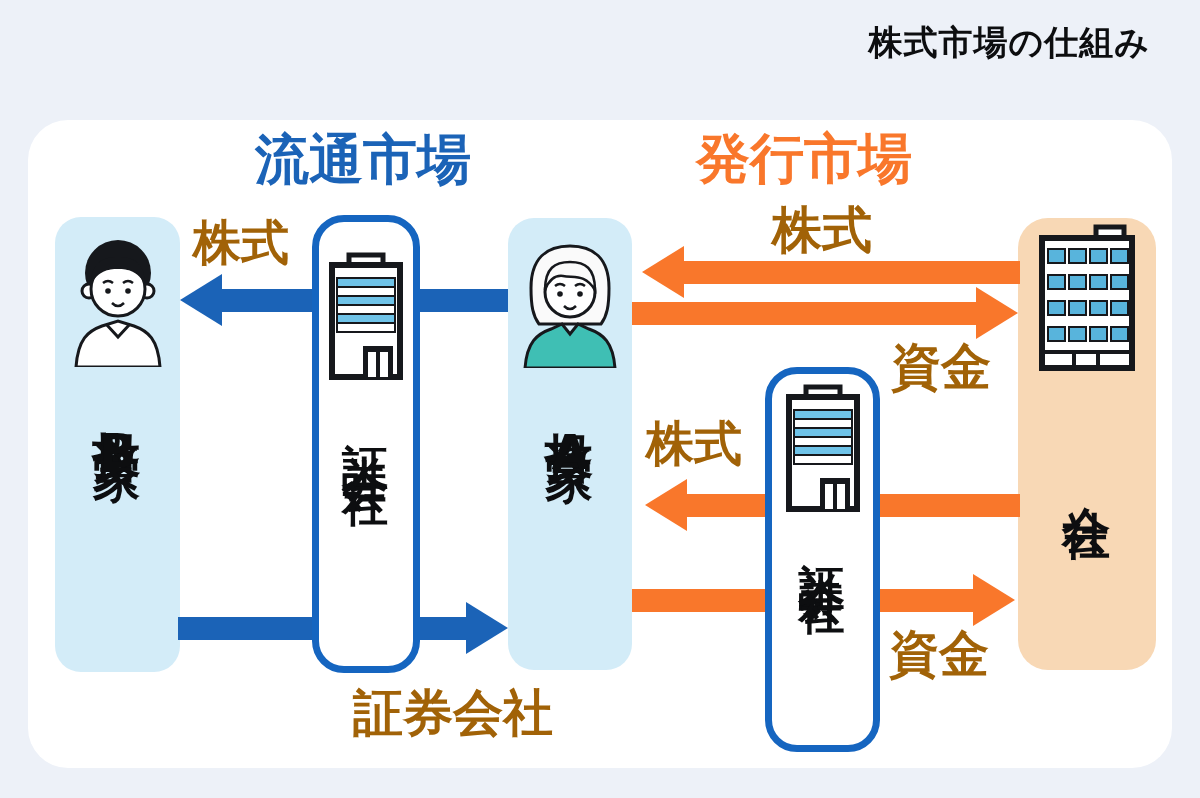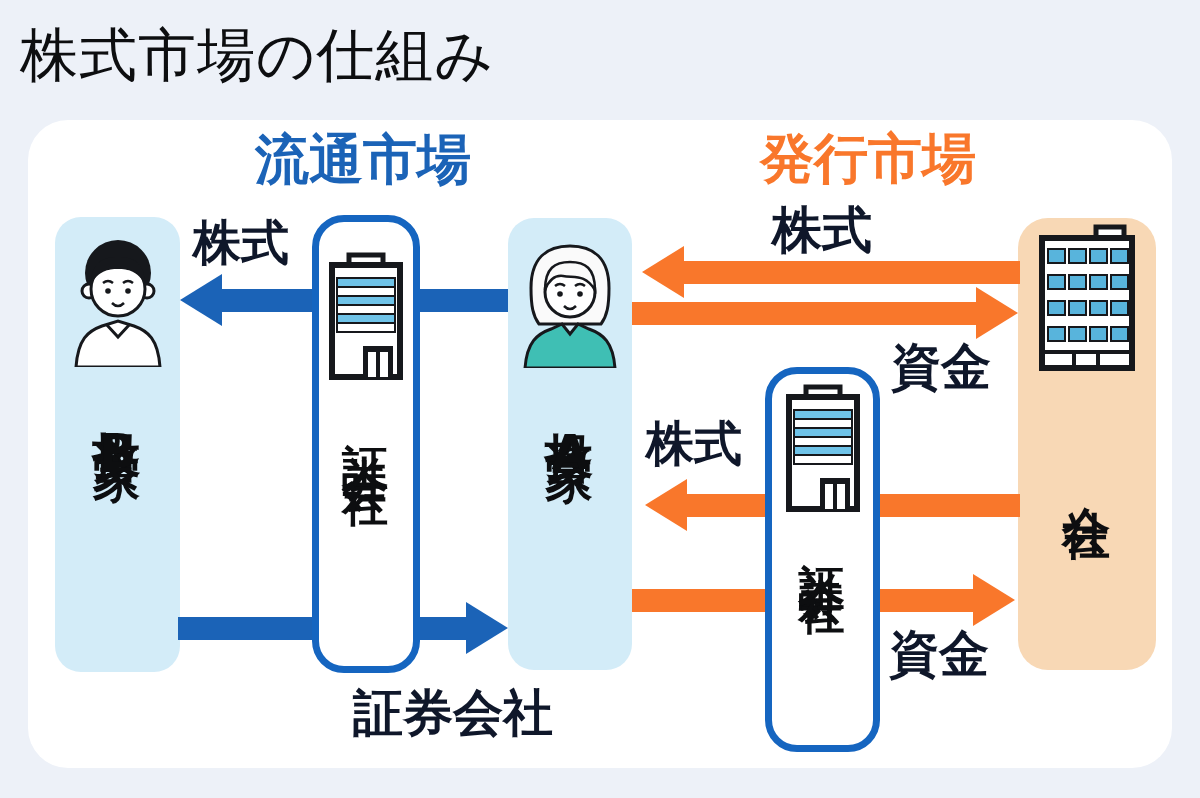--- a/index.html
+++ b/index.html
@@ -5,32 +5,32 @@
   html,body{margin:0;padding:0;}
   body{background:#edf1f8;}
   .stage{
     position:relative;width:1200px;height:798px;overflow:hidden;
     background:#edf1f8;
     font-family:"DejaVu Sans",sans-serif;
     color:#101114;
   }
   .page-title{
     position:absolute;left:20px;top:24px;width:1130px;
-    text-align:left;font-size:58px;font-weight:400;line-height:1.1;
+    text-align:right;font-size:34px;font-weight:700;line-height:1.1;
     letter-spacing:1px;color:#0d0e10;
   }
   .canvas{
     position:absolute;left:28px;top:120px;width:1144px;height:648px;
     background:#ffffff;border-radius:40px;z-index:0;
   }
   .section-label{
     position:absolute;font-size:54px;font-weight:900;line-height:1;z-index:4;
   }
   .section-secondary{left:255px;top:133px;color:#1b63b7;text-align:right;}
-  .section-primary{left:760px;top:132px;color:#f9772b;text-align:right;}
+  .section-primary{left:696px;top:132px;color:#f9772b;text-align:right;}
 
   .entity{position:absolute;display:flex;flex-direction:column;align-items:center;box-sizing:border-box;}
   .investor-panel{background:#d3ecf8;border-radius:26px;z-index:1;}
   .company-panel{background:#f8d8b5;border-radius:30px;z-index:1;}
   .broker-box{background:#ffffff;border:7px solid #1565c0;border-radius:32px;z-index:3;}
 
   .entity-investor-b{left:55px;top:217px;width:125px;height:455px;}
   .entity-broker-secondary{left:312px;top:215px;width:108px;height:458px;}
   .entity-investor-a{left:508px;top:218px;width:124px;height:452px;}
   .entity-broker-primary{left:765px;top:367px;width:115px;height:385px;}
@@ -56,21 +56,21 @@
         border-top:26px solid transparent;border-bottom:26px solid transparent;}
   .blue-fill{background:#1b63b7;}
   .orange-fill{background:#f9772b;}
   .head-left-blue{border-right:42px solid #1b63b7;}
   .head-right-blue{border-left:42px solid #1b63b7;}
   .head-left-orange{border-right:42px solid #f9772b;}
   .head-right-orange{border-left:42px solid #f9772b;}
 
   .flow-label{
     position:absolute;font-size:48px;font-weight:900;line-height:1;
-    color:#0f172a;z-index:4;white-space:nowrap;
+    color:#a16207;z-index:4;white-space:nowrap;
   }
   .lbl-stock-b{left:193px;top:218px;}
   .lbl-payment{left:353px;top:688px;font-size:50px;}
   .lbl-stock-a{left:772px;top:205px;font-size:50px;}
   .lbl-funds-top{left:891px;top:342px;font-size:50px;}
   .lbl-stock-via{left:646px;top:419px;}
   .lbl-funds-via{left:889px;top:629px;font-size:50px;}
 </style>
 </head>
 <body>

